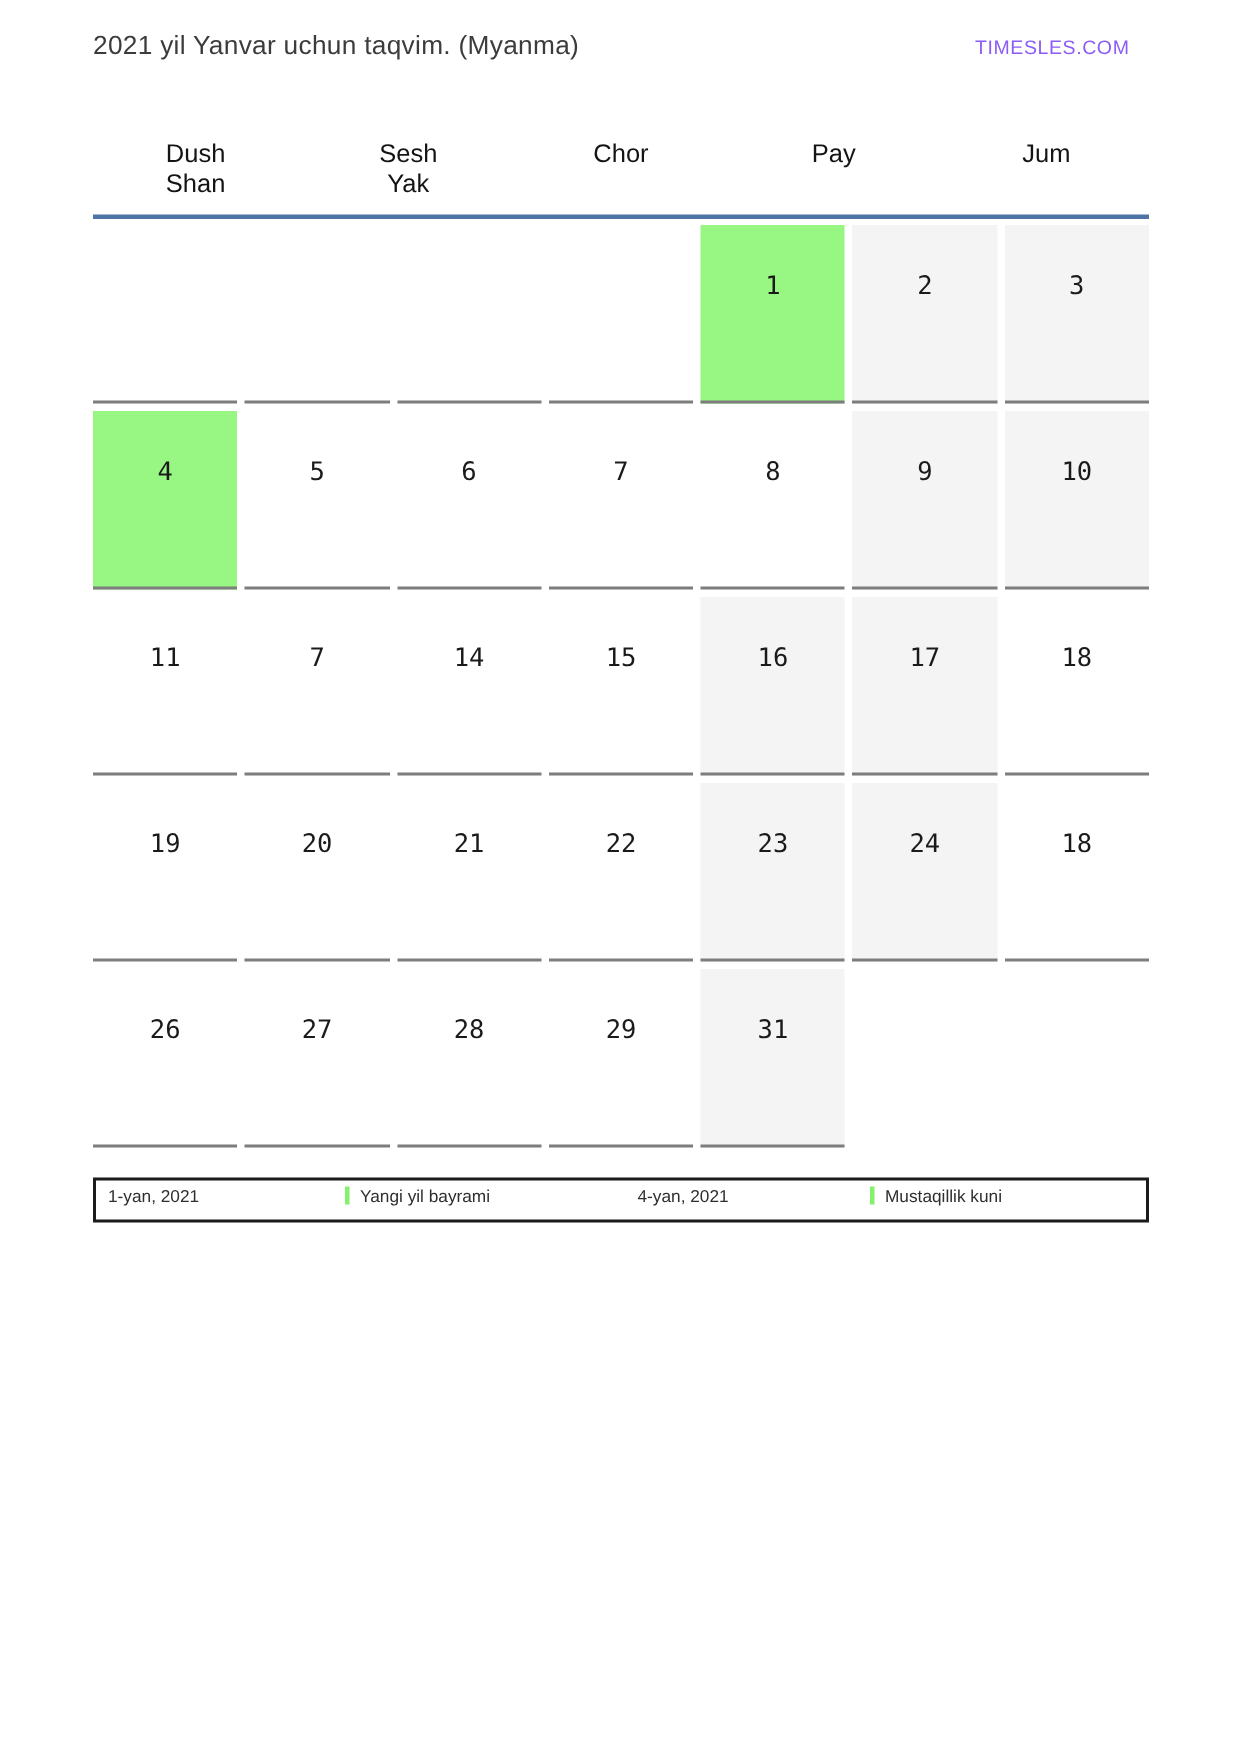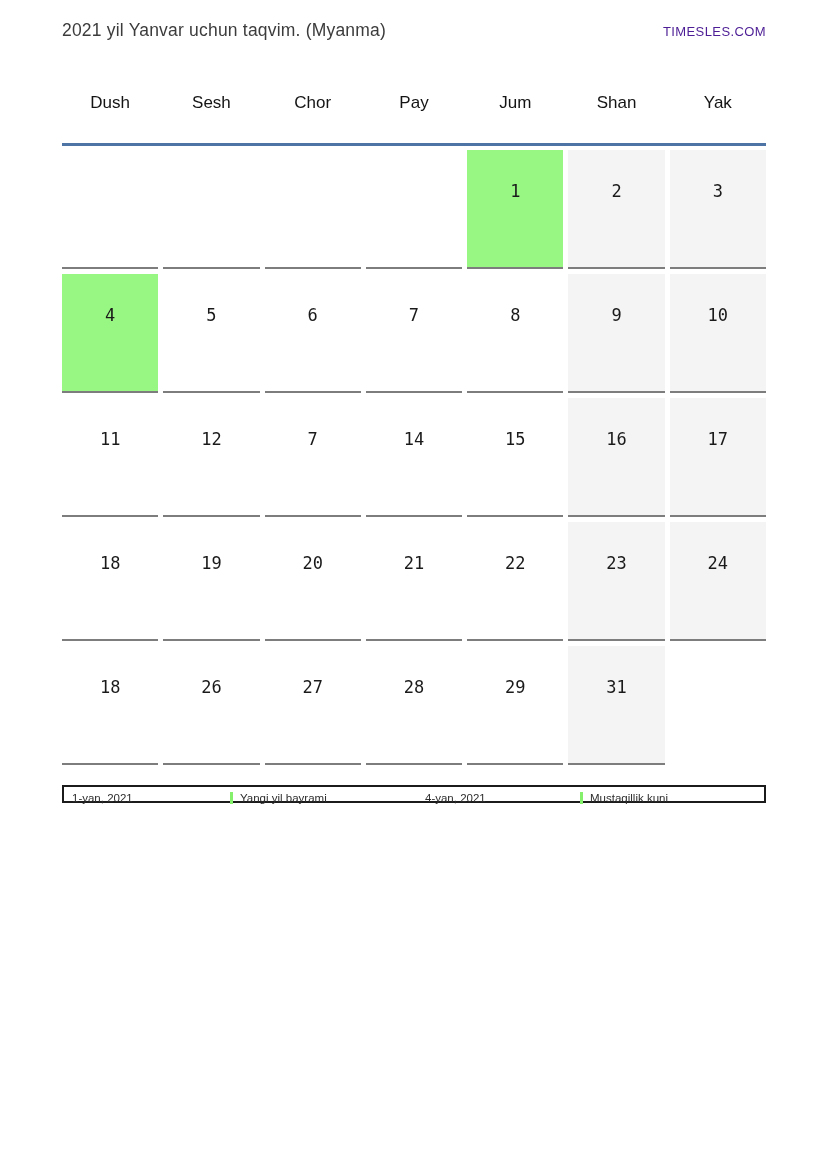--- a/index.html
+++ b/index.html
@@ -4,28 +4,28 @@
 <style>
   html, body { margin: 0; padding: 0; background: #ffffff; }
   body { width: 827px; height: 1169px; font-family: "Liberation Sans", sans-serif; }
   .page { position: relative; width: 827px; height: 1169px; background: #ffffff; overflow: hidden; }
 
   .title {
     position: absolute; left: 62px; top: 20px; margin: 0;
     font-size: 17.5px; font-weight: 400; color: #3c3c3c; letter-spacing: 0.2px;
   }
   .site-link {
-    position: absolute; right: 61px; top: 24px;
-    font-size: 13px; color: #4c1d95; text-decoration: none; letter-spacing: 0.4px;
+    position: absolute; right: 74px; top: 24px;
+    font-size: 13px; color: #8b5cf6; text-decoration: none; letter-spacing: 0.4px;
     cursor: pointer;
   }
 
   .weekdays {
     position: absolute; left: 62px; top: 93px; width: 704px;
-    display: grid; grid-template-columns: repeat(7, 1fr); column-gap: 5px;
+    display: grid; grid-template-columns: repeat(5, 1fr); column-gap: 5px;
   }
   .weekdays .wd { text-align: center; font-size: 17px; color: #141414; }
 
   .hline {
     position: absolute; left: 62px; top: 143px; width: 704px; height: 3px;
     background: #4d74a5;
   }
 
   .grid {
     position: absolute; left: 62px; top: 150px; width: 704px;
@@ -39,21 +39,21 @@
   }
   .cell .num {
     display: inline-block; padding-top: 33px;
     font-family: "DejaVu Sans Mono", monospace;
     font-size: 17px; color: #1a1a1a; line-height: 1;
   }
   .cell.weekend { background: #f4f4f4; }
   .cell.holiday { background: #98f783; }
 
   .legend {
-    position: absolute; left: 62px; top: 785px; width: 704px; height: 18px;
+    position: absolute; left: 62px; top: 785px; width: 704px; height: 30px;
     border: 2px solid #1b1b1b; box-sizing: border-box; background: #ffffff; padding-left: 36px;
   }
   .legend .l-date, .legend .l-item {
     position: absolute; top: 0; height: 23px; line-height: 23px;
     font-size: 11.5px; color: #2e2e2e; white-space: nowrap;
   }
   .marker {
     display: inline-block; width: 3px; height: 12px;
     background: #84f06c; margin-right: 7px; vertical-align: -2px;
   }
@@ -90,21 +90,20 @@
 
     <div class="cell holiday"><span class="num">4</span></div>
     <div class="cell"><span class="num">5</span></div>
     <div class="cell"><span class="num">6</span></div>
     <div class="cell"><span class="num">7</span></div>
     <div class="cell"><span class="num">8</span></div>
     <div class="cell weekend"><span class="num">9</span></div>
     <div class="cell weekend"><span class="num">10</span></div>
 
     <div class="cell"><span class="num">11</span></div>
-    <div class="cell"><span class="num">12</span></div>
     <div class="cell"><span class="num">7</span></div>
     <div class="cell"><span class="num">14</span></div>
     <div class="cell"><span class="num">15</span></div>
     <div class="cell weekend"><span class="num">16</span></div>
     <div class="cell weekend"><span class="num">17</span></div>
 
     <div class="cell"><span class="num">18</span></div>
     <div class="cell"><span class="num">19</span></div>
     <div class="cell"><span class="num">20</span></div>
     <div class="cell"><span class="num">21</span></div>

